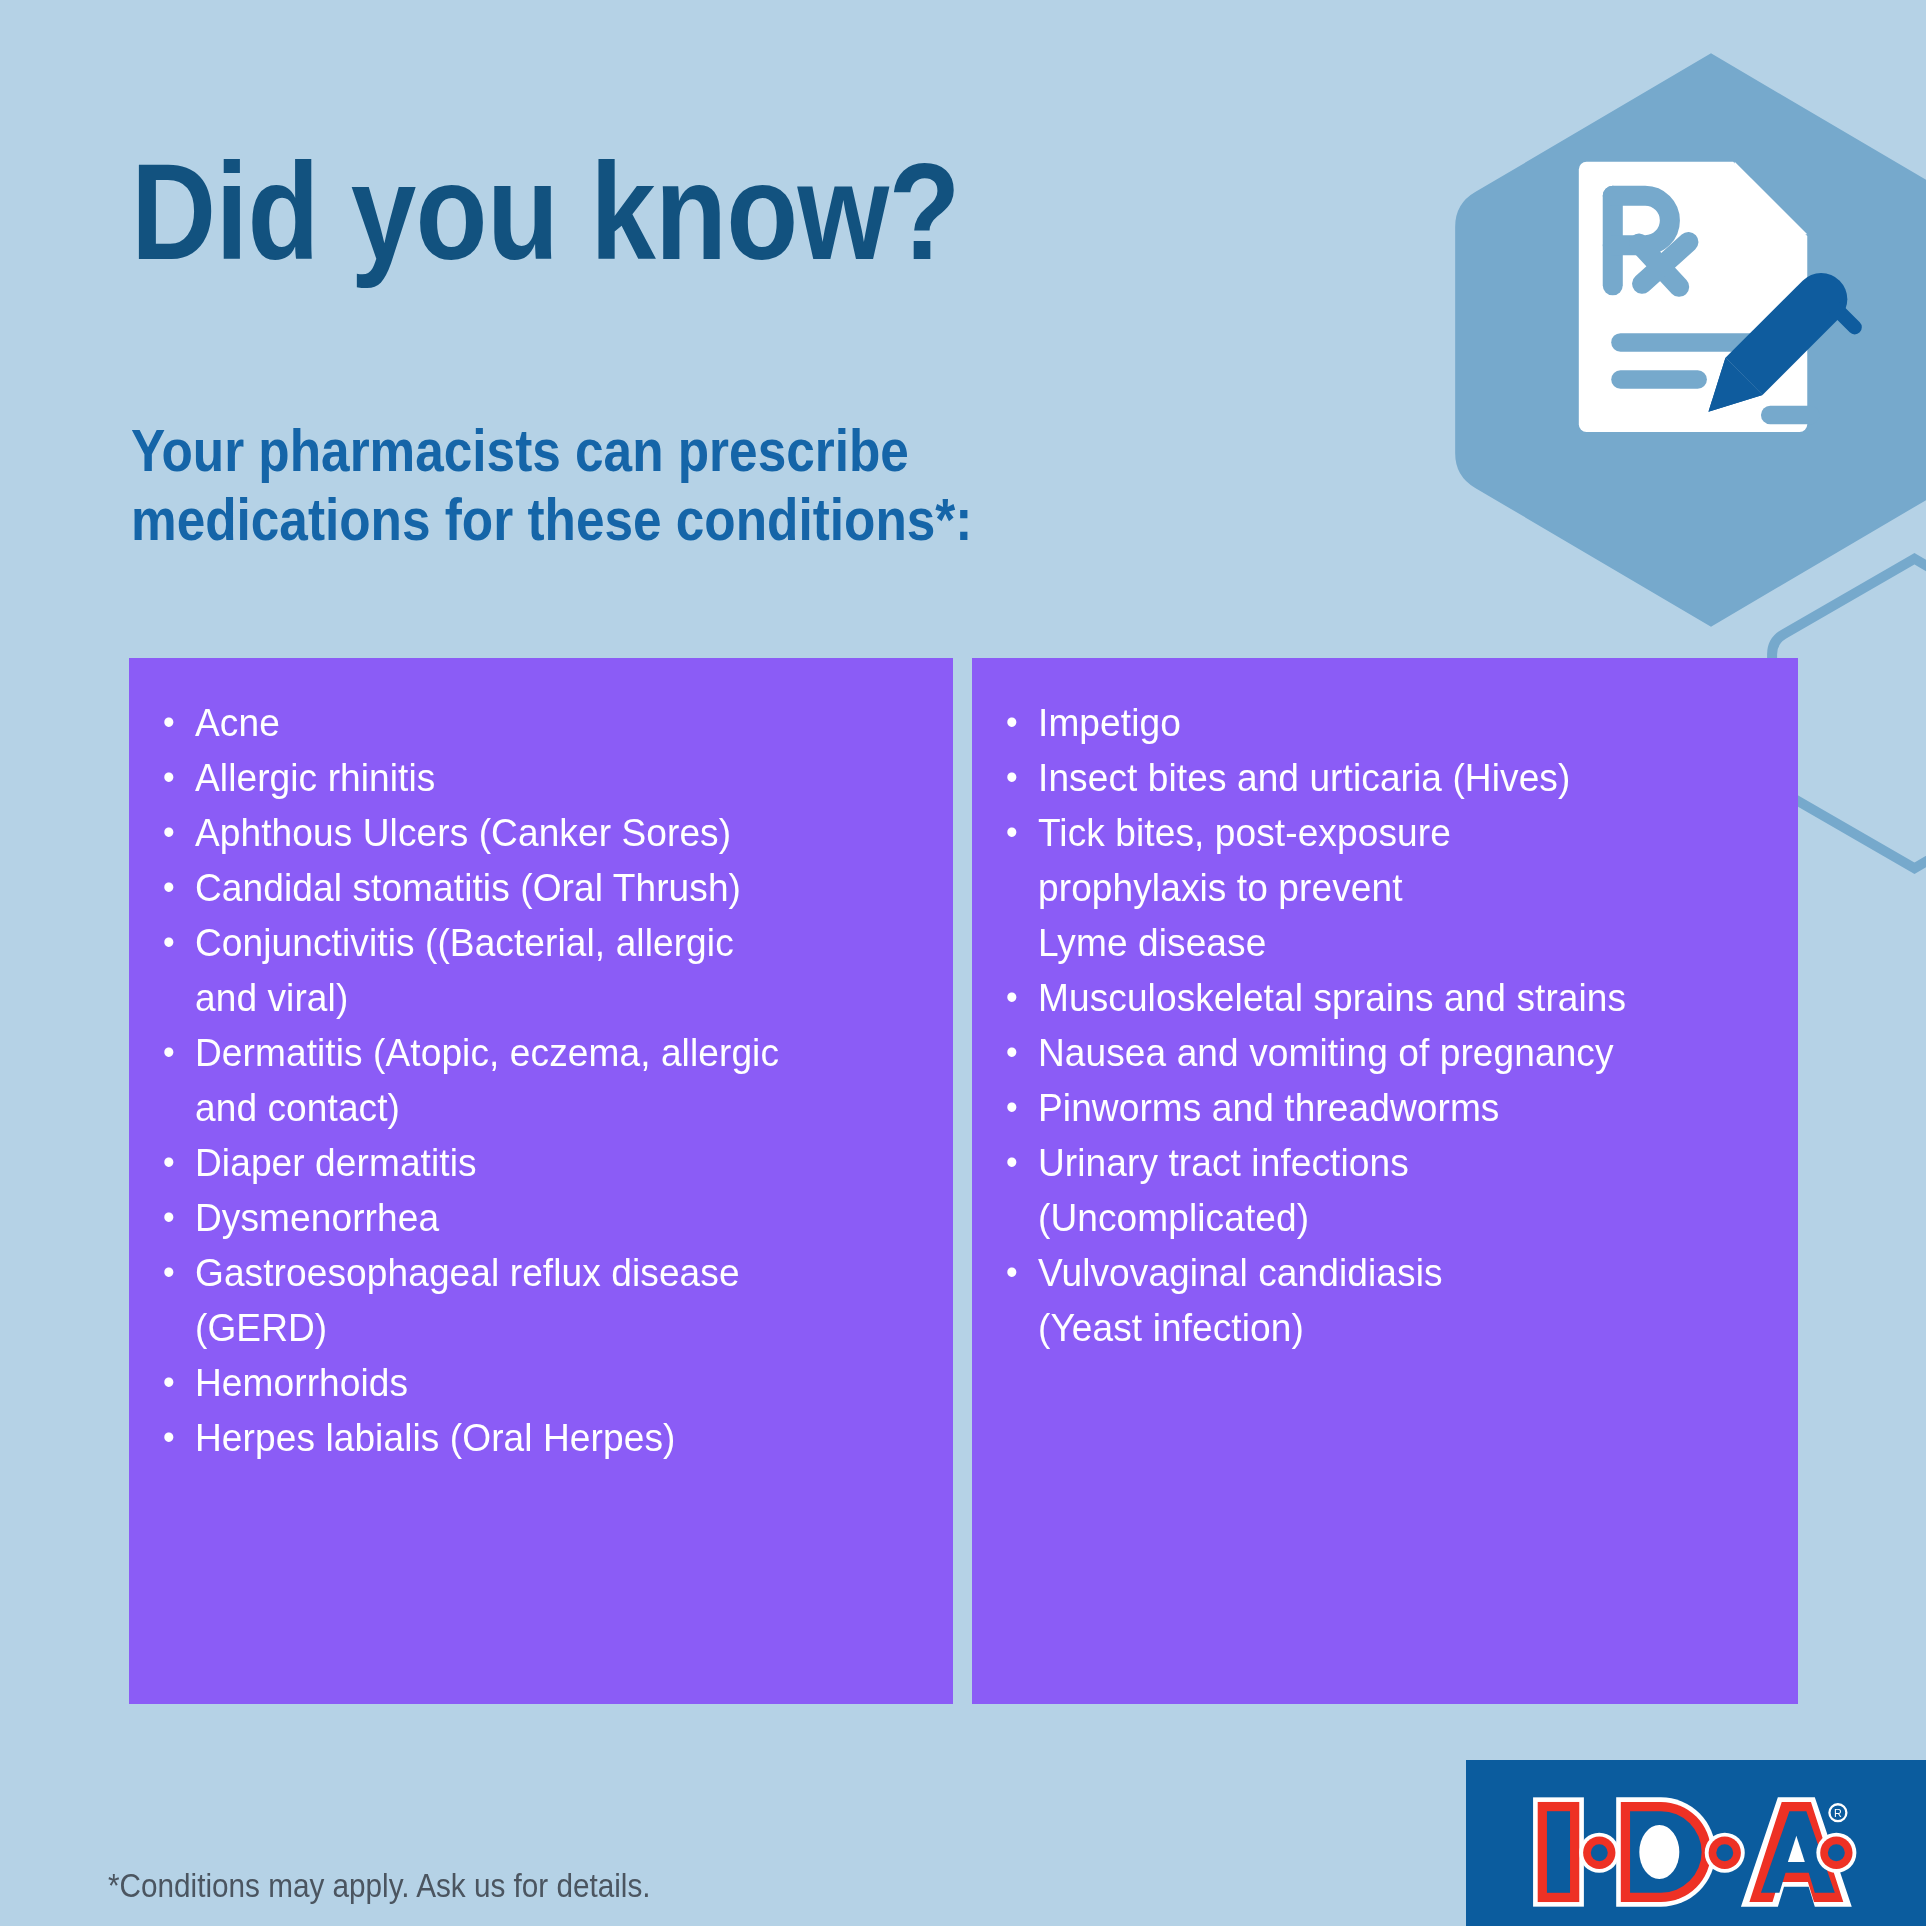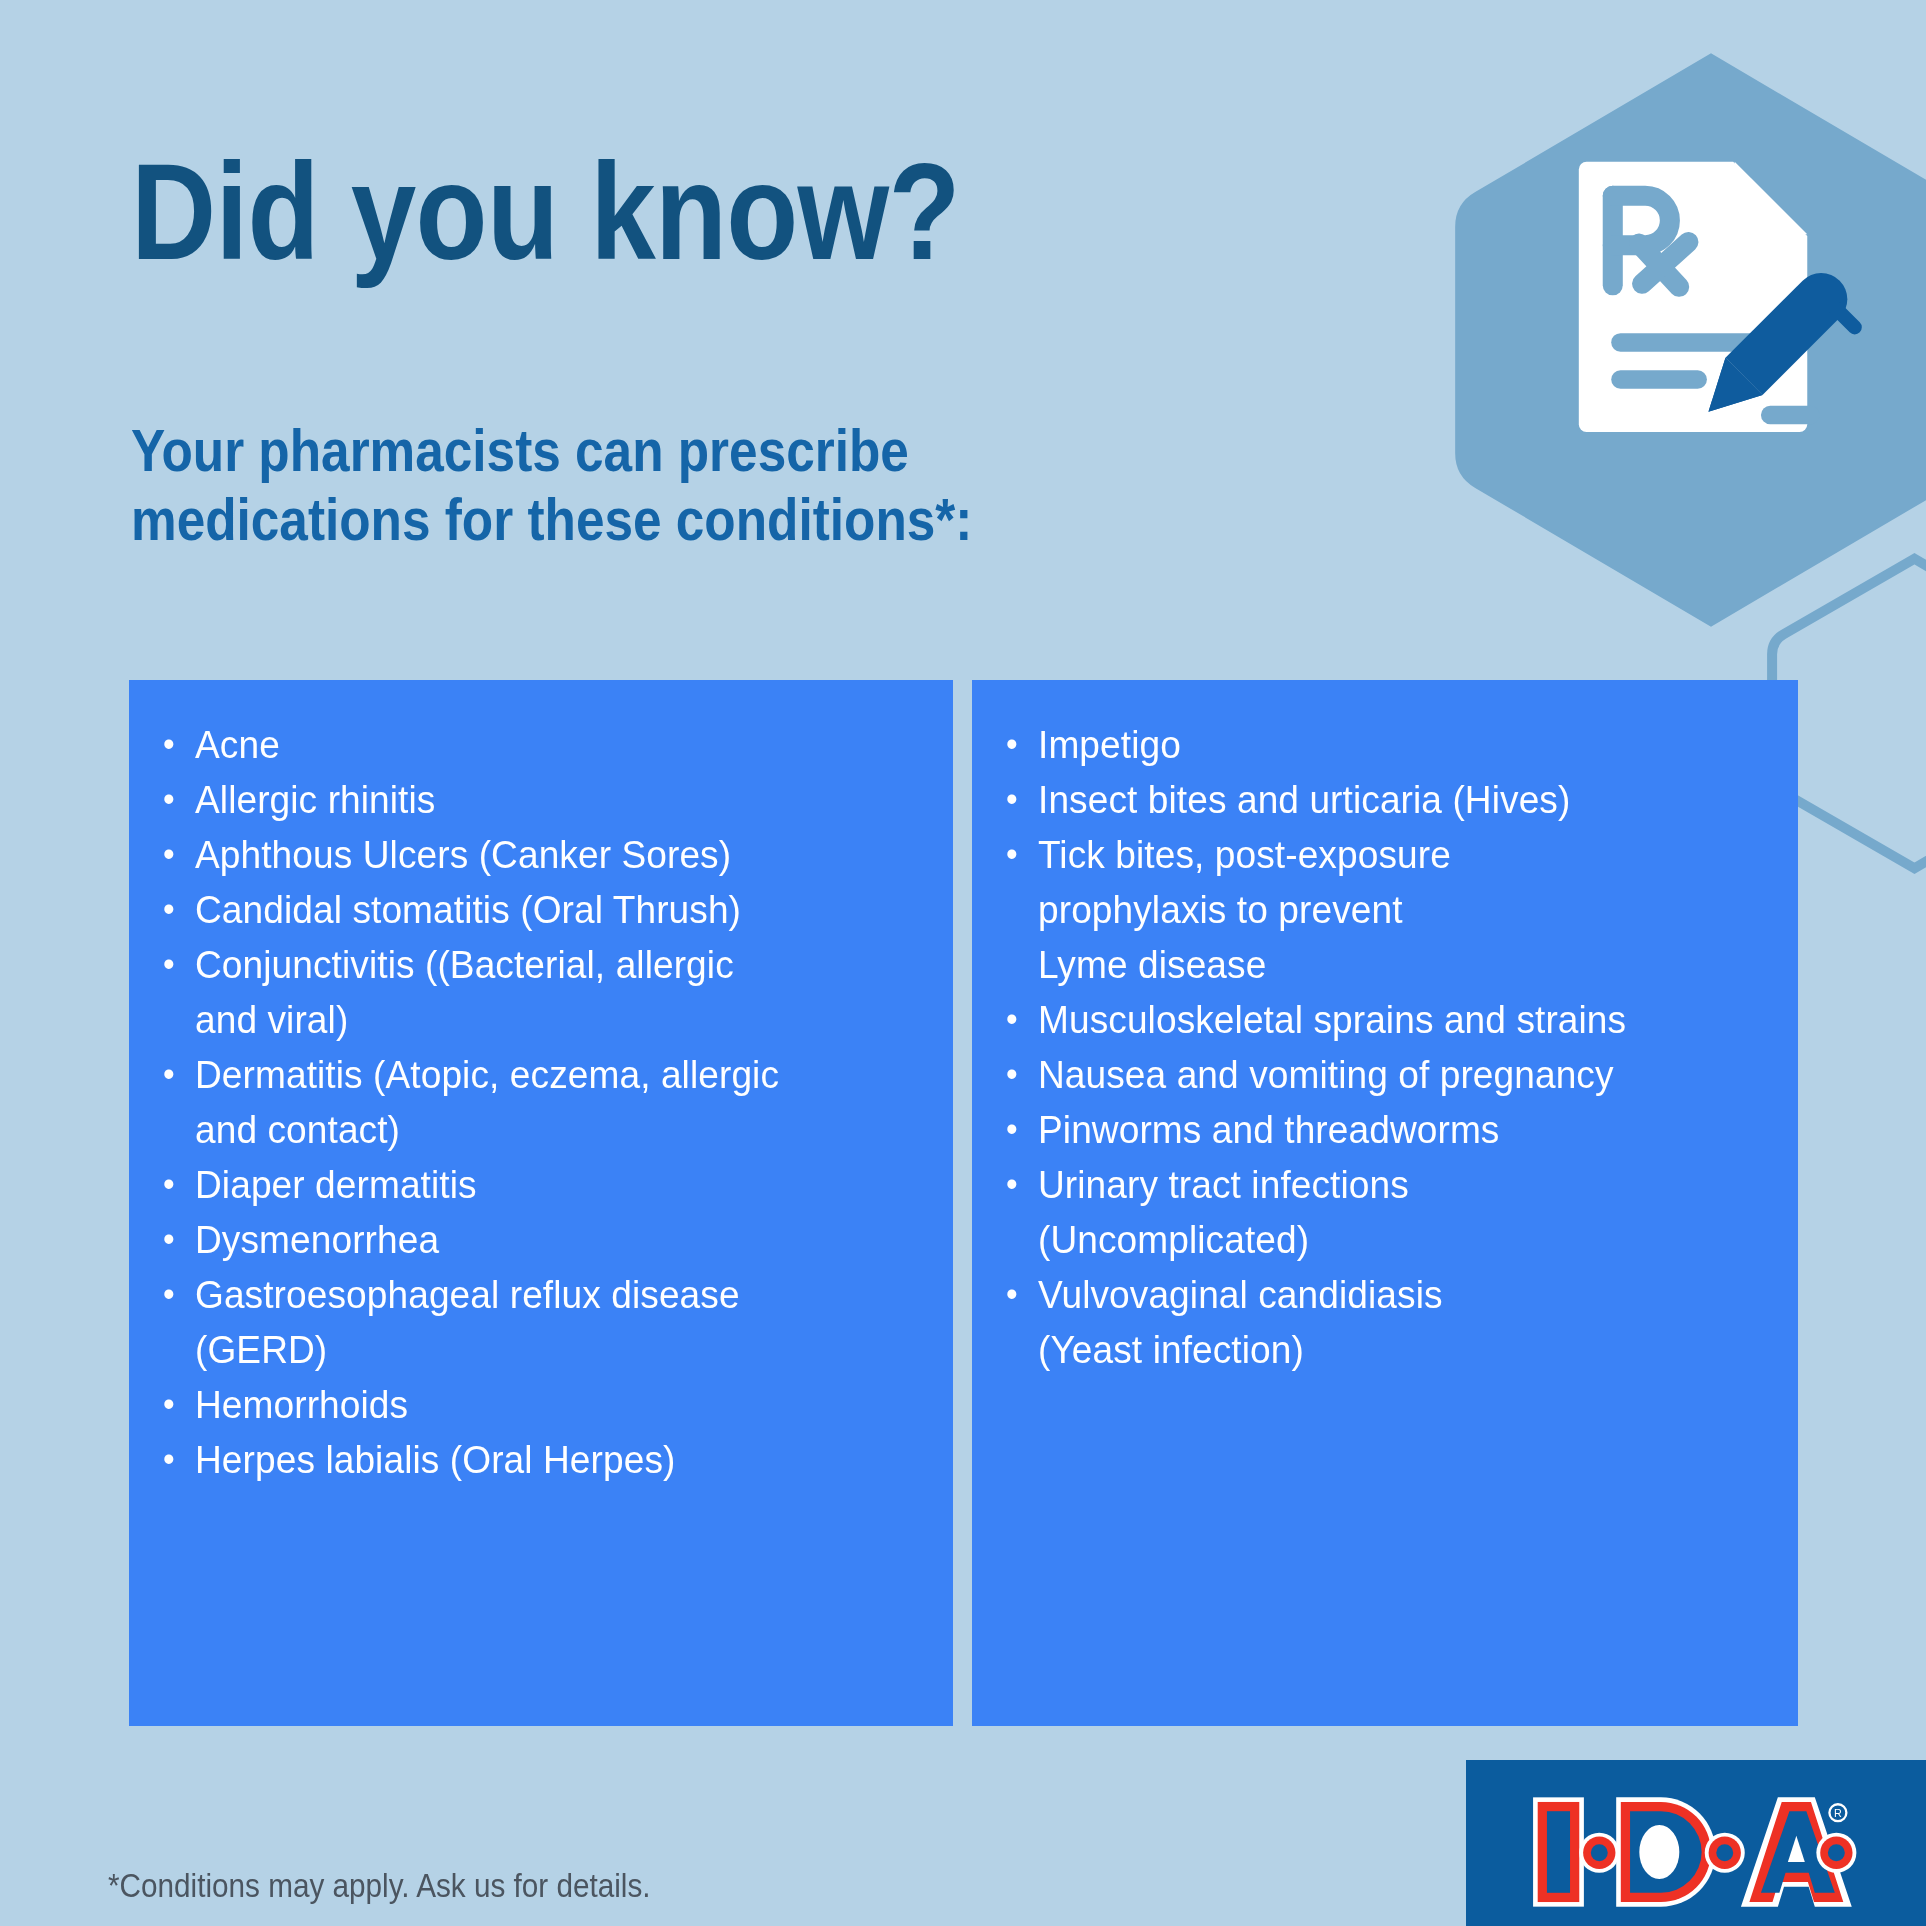--- a/index.html
+++ b/index.html
@@ -76,22 +76,22 @@
     color: #1565a8;
     transform: scaleX(0.87);
     transform-origin: left top;
     white-space: nowrap;
   }
   .subtitle .ln { display: block; }
 
   
   .panel {
     position: absolute;
-    top: 664px;
-    background: #3b82f6;
+    top: 642px;
+    background: #8b5cf6;
     box-sizing: border-box;
   }
   .panel-left {
     left: 129px;
     width: 824px;
     height: 1046px;
     padding: 37px 28px 15.4px 28px;
   }
   .panel-right {
     left: 972px;

